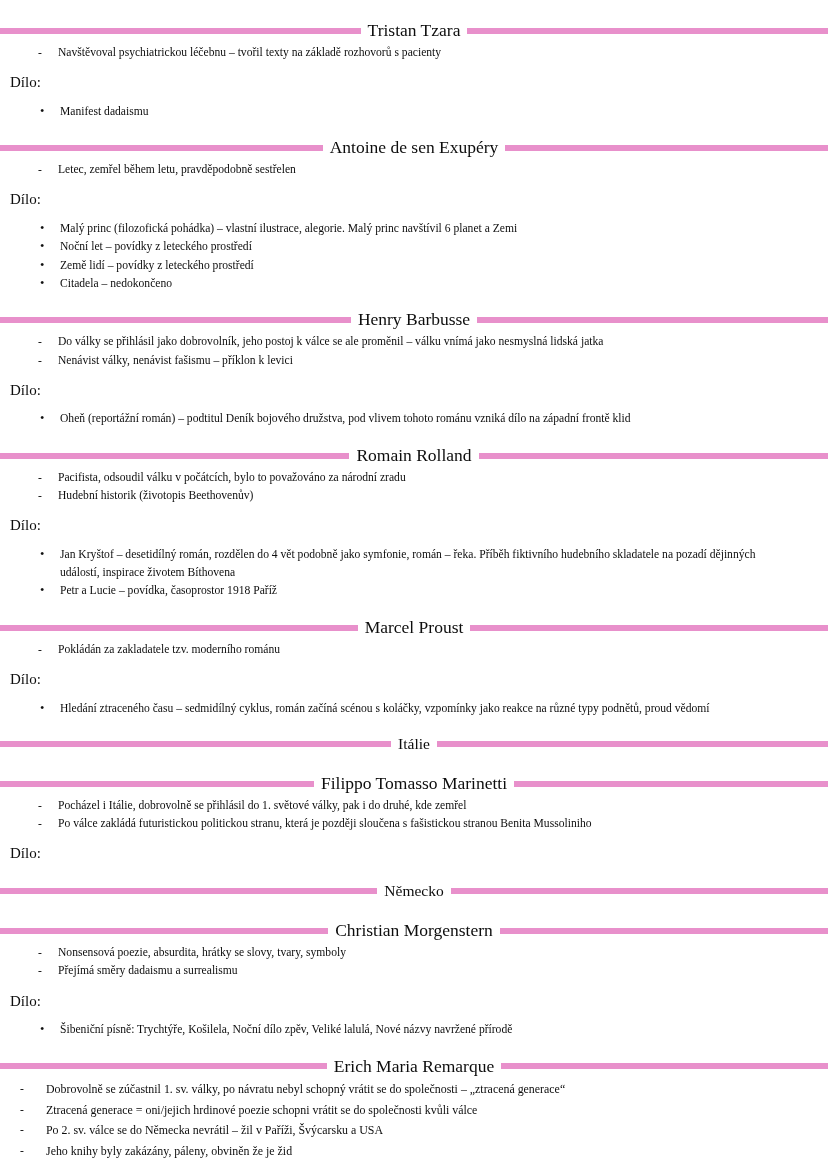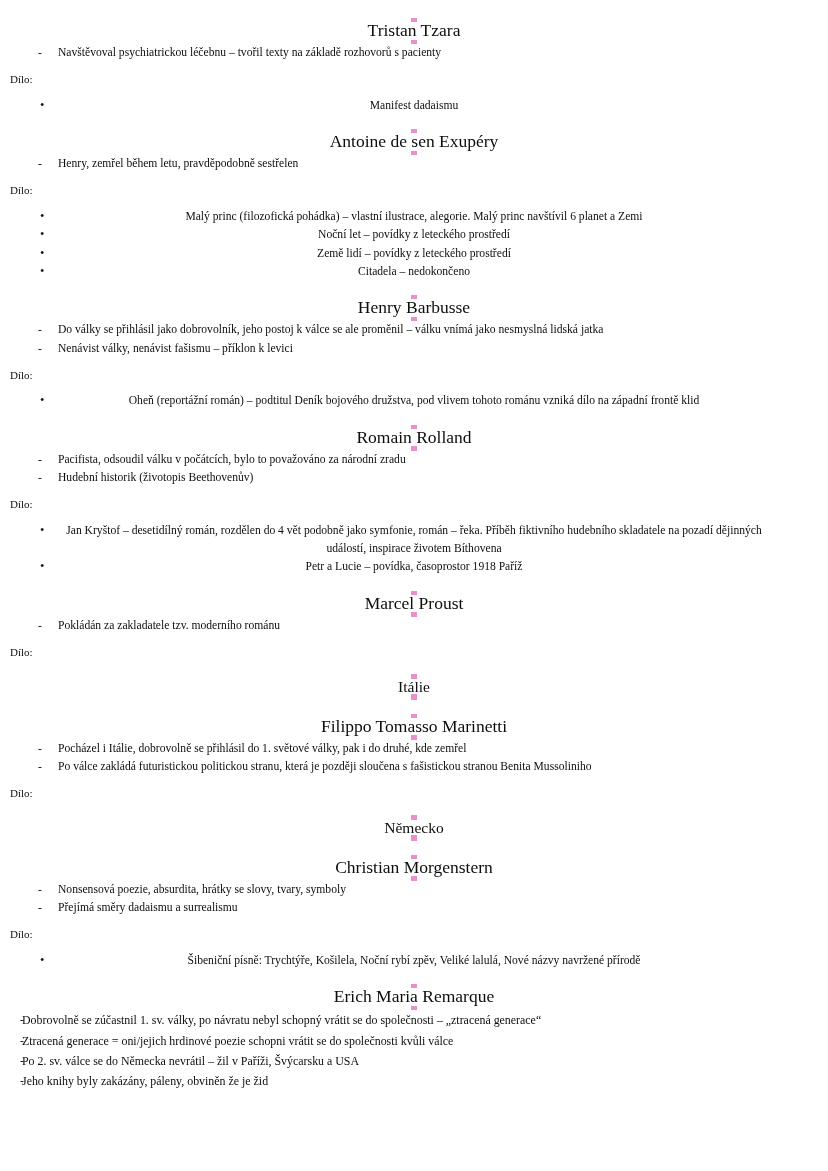--- a/index.html
+++ b/index.html
@@ -25,21 +25,20 @@
   }
 
   
   .heading {
     display: flex;
     align-items: center;
     width: 100%;
     margin: 0;
     padding: 0;
     height: 26px;
-    flex-direction: column;
   }
   .heading .rule {
     flex: 1 1 auto;
     height: 6px;
     background: #e890cb;
     min-width: 6px;
   }
   .heading .htext {
     flex: 0 0 auto;
     padding: 0 7px;
@@ -85,21 +84,21 @@
   ul.dashlist > li::before {
     content: "-";
     position: absolute;
     left: 38px;
     top: 0;
     font-size: 11.6px;
     color: #111;
   }
   
   ul.dashlist.narrow > li {
-    padding-left: 22px;
+    padding-left: 46px;
     line-height: 1.72;
     font-size: 11.9px;
   }
   ul.dashlist.narrow > li::before {
     left: 20px;
   }
 
   
   ul.disclist > li {
     padding-left: 60px;
@@ -107,28 +106,28 @@
   ul.disclist > li::before {
     content: "\2022";
     position: absolute;
     left: 40px;
     top: -1px;
     font-size: 12.5px;
     color: #111;
   }
 
   .dilo-label {
-    font-size: 11px;
+    font-size: 15px;
     line-height: 1.5;
     margin: 9px 0 9px 10px;
     padding: 0;
   }
 
   .facts { margin-top: 9px; }
-  .works { margin-bottom: 4px; text-align: center; }
+  .works { margin-bottom: 4px; }
   .narrow-facts { margin-top: 9px; }
 </style>
 </head>
 <body>
 
 <div class="page" id="page-root">
     <div class="heading author h-wrap-first">
       <span class="rule"></span>
       <span class="htext">Tristan Tzara</span>
       <span class="rule"></span>
@@ -142,21 +141,21 @@
         <li>Manifest dadaismu</li>
       </ul>
     </div>
     <div class="heading author h-wrap-author">
       <span class="rule"></span>
       <span class="htext">Antoine de sen Exupéry</span>
       <span class="rule"></span>
     </div>
     <div class="section-body">
       <ul class="dashlist facts">
-        <li>Henry, zemřel během letu, pravděpodobně sestřelen</li>
+        <li>Letec, zemřel během letu, pravděpodobně sestřelen</li>
       </ul>
       <div class="dilo-label">Dílo:</div>
       <ul class="disclist works">
         <li>Malý princ (filozofická pohádka) – vlastní ilustrace, alegorie. Malý princ navštívil 6 planet a Zemi</li>
         <li>Noční let – povídky z leteckého prostředí</li>
         <li>Země lidí – povídky z leteckého prostředí</li>
         <li>Citadela – nedokončeno</li>
       </ul>
     </div>
     <div class="heading author h-wrap-author">
@@ -193,20 +192,23 @@
     <div class="heading author h-wrap-author">
       <span class="rule"></span>
       <span class="htext">Marcel Proust</span>
       <span class="rule"></span>
     </div>
     <div class="section-body">
       <ul class="dashlist facts">
         <li>Pokládán za zakladatele tzv. moderního románu</li>
       </ul>
       <div class="dilo-label">Dílo:</div>
+      <ul class="disclist works">
+        <li>Hledání ztraceného času – sedmidílný cyklus, román začíná scénou s koláčky, vzpomínky jako reakce na různé typy podnětů, proud vědomí</li>
+      </ul>
     </div>
     <div class="heading region h-wrap-region">
       <span class="rule"></span>
       <span class="htext">Itálie</span>
       <span class="rule"></span>
     </div>
     <div class="section-body"></div>
     <div class="heading author h-wrap-author">
       <span class="rule"></span>
       <span class="htext">Filippo Tomasso Marinetti</span>
@@ -230,21 +232,21 @@
       <span class="htext">Christian Morgenstern</span>
       <span class="rule"></span>
     </div>
     <div class="section-body">
       <ul class="dashlist facts">
         <li>Nonsensová poezie, absurdita, hrátky se slovy, tvary, symboly</li>
         <li>Přejímá směry dadaismu a surrealismu</li>
       </ul>
       <div class="dilo-label">Dílo:</div>
       <ul class="disclist works">
-        <li>Šibeniční písně: Trychtýře, Košilela, Noční rybí zpěv, Veliké lalulá, Nové názvy navržené přírodě</li>
+        <li>Šibeniční písně: Trychtýře, Košilela, Noční dílo zpěv, Veliké lalulá, Nové názvy navržené přírodě</li>
       </ul>
     </div>
     <div class="heading author h-wrap-author">
       <span class="rule"></span>
       <span class="htext">Erich Maria Remarque</span>
       <span class="rule"></span>
     </div>
     <div class="section-body">
       <ul class="dashlist narrow narrow-facts">
         <li>Dobrovolně se zúčastnil 1. sv. války, po návratu nebyl schopný vrátit se do společnosti – „ztracená generace“</li>

